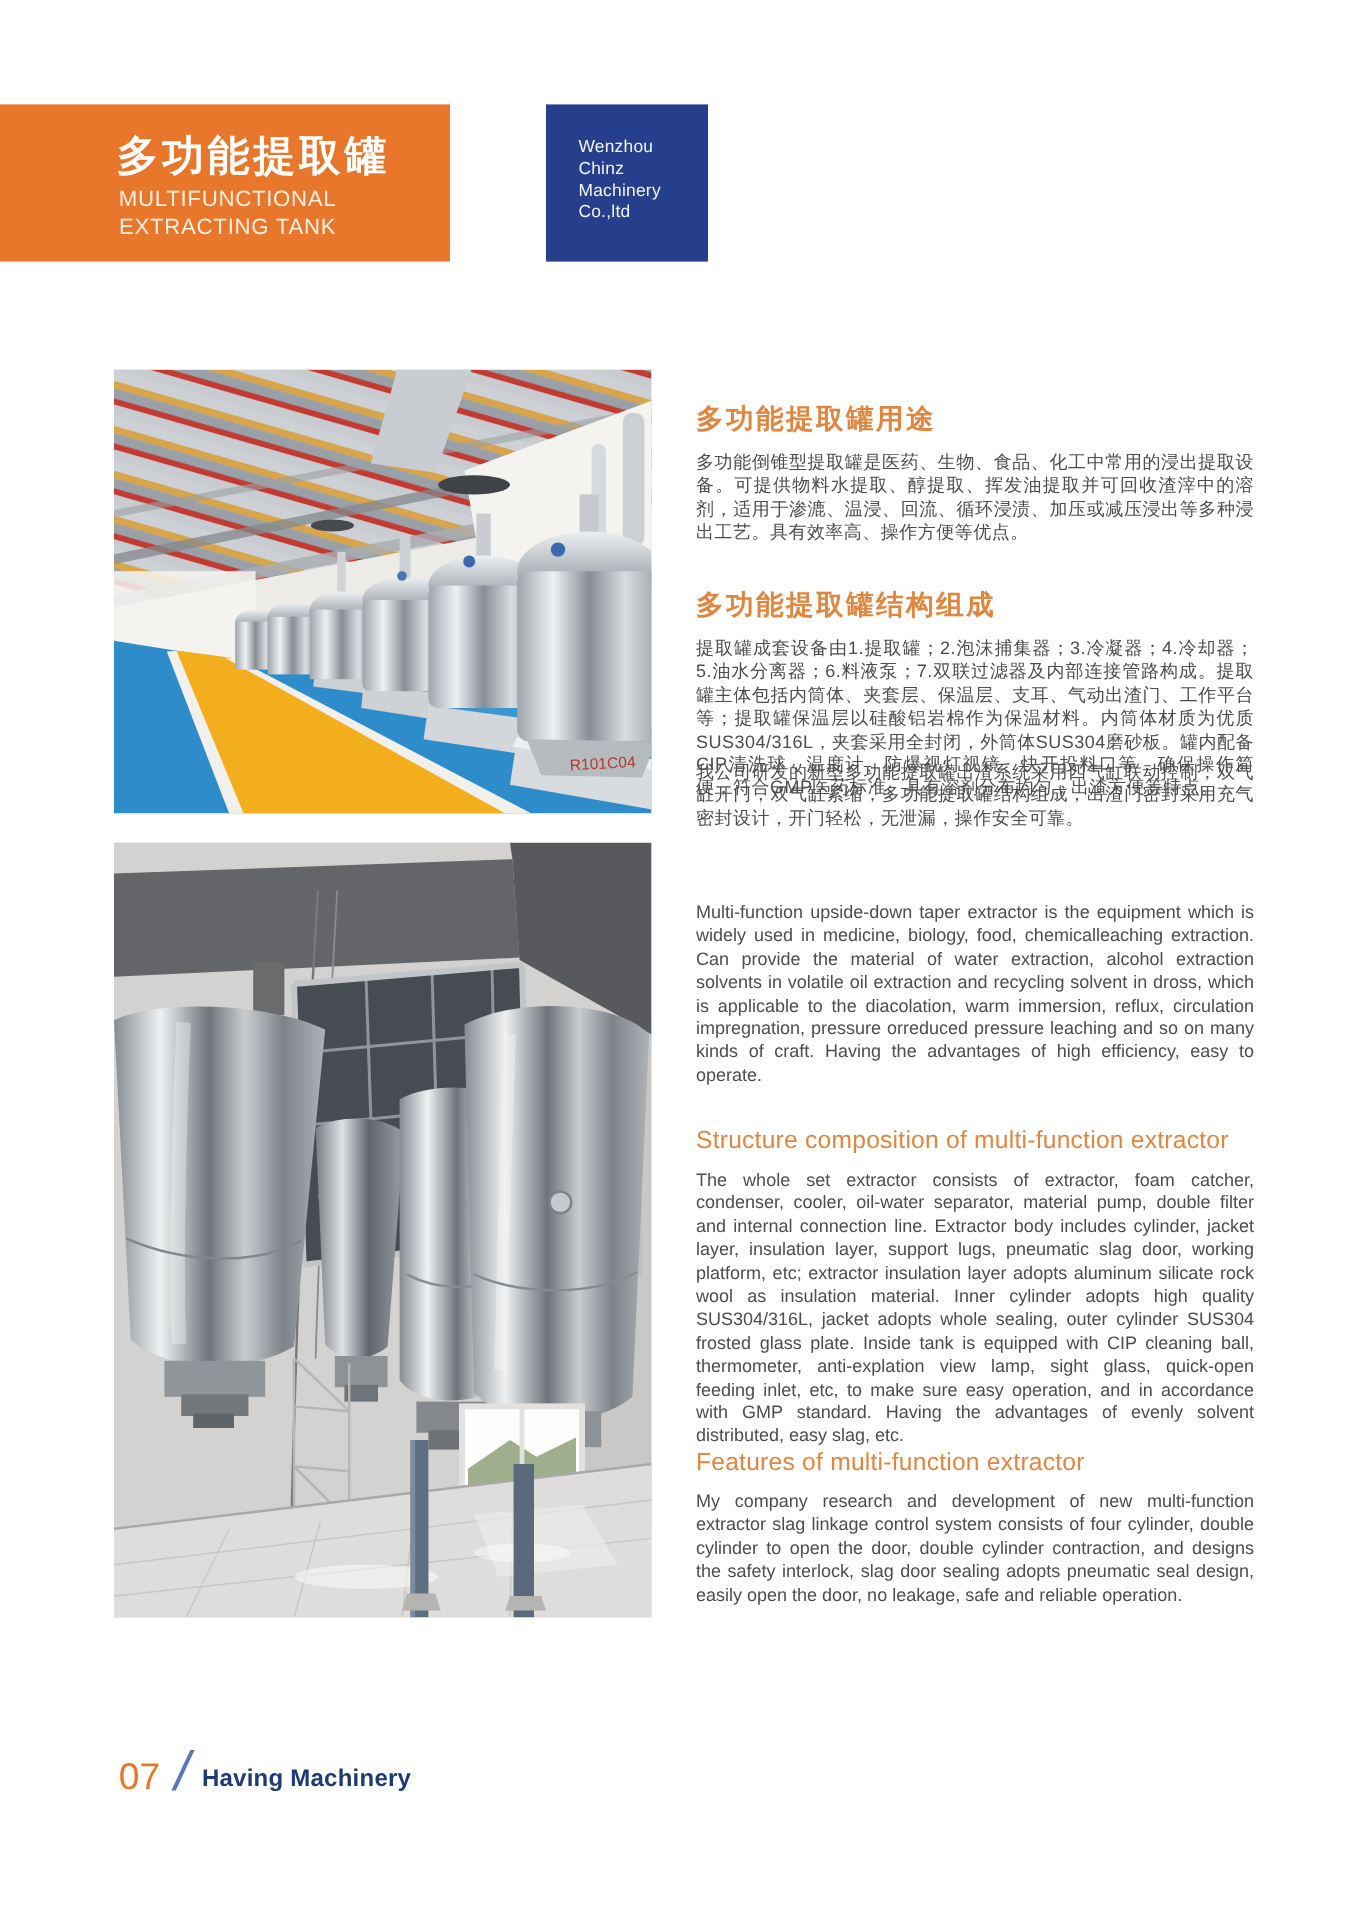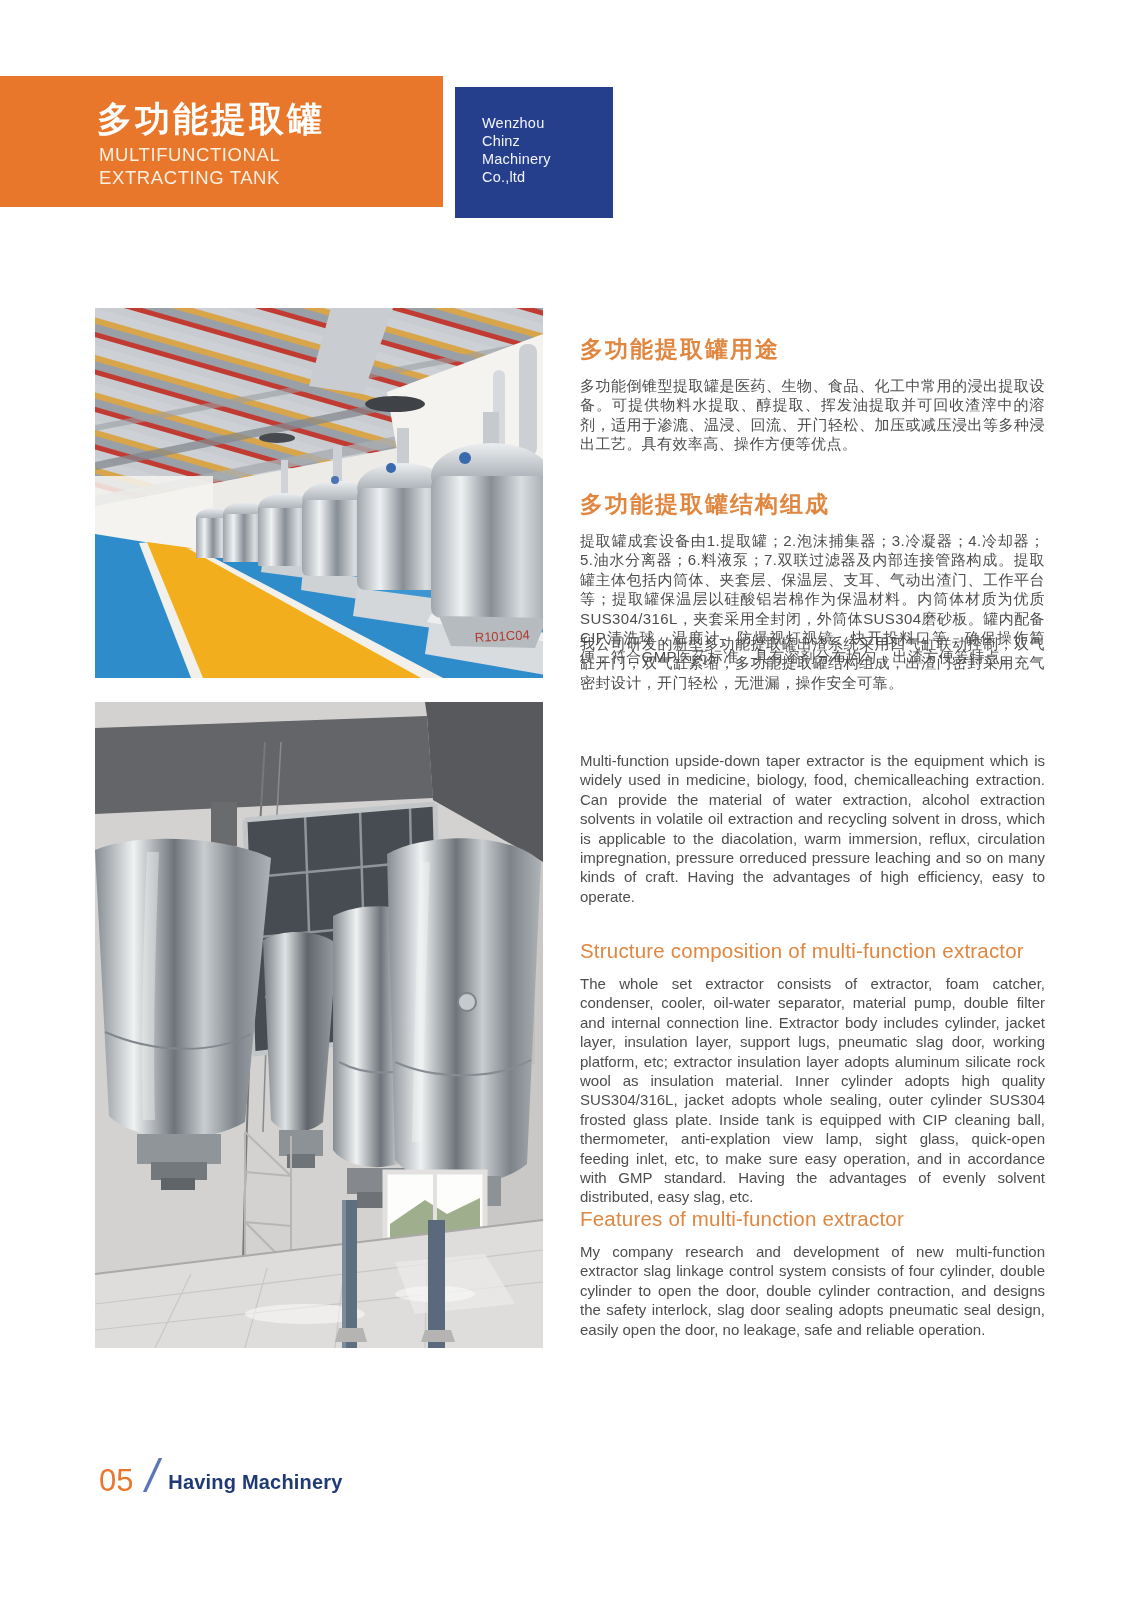--- a/index.html
+++ b/index.html
@@ -1,26 +1,26 @@
 <!DOCTYPE html>
 <html><head>
 <meta charset="utf-8">
 <style>
   html,body{margin:0;padding:0;}
   body{
     width:1132px;height:1600px;position:relative;background:#ffffff;
     font-family:"Liberation Sans",sans-serif;overflow:hidden;
   }
   
-  .hdr-orange{position:absolute;left:0;top:76px;width:443px;height:131px;background:#E8772B;}
+  .hdr-orange{position:absolute;left:0;top:87px;width:375px;height:131px;background:#E8772B;text-align:center;}
   .hdr-orange .cn{position:absolute;left:97px;top:20px;font-size:35px;font-weight:bold;
     color:#ffffff;letter-spacing:3px;white-space:nowrap;}
   .hdr-orange .en{position:absolute;left:99px;top:67px;font-size:18.5px;line-height:23px;
     color:#FBEFE2;letter-spacing:0.6px;white-space:pre-line;}
-  .hdr-blue{position:absolute;left:455px;top:87px;width:158px;height:131px;background:#263F8C;}
+  .hdr-blue{position:absolute;left:455px;top:87px;width:135px;height:131px;background:#263F8C;}
   .hdr-blue .co{position:absolute;left:27px;top:27px;font-size:14.5px;line-height:18px;
     color:#F2F4F9;white-space:pre-line;letter-spacing:0.2px;}
   
   .photo{position:absolute;left:95px;overflow:hidden;background:#e8e7e4;}
   #photo1{top:308px;width:448px;height:370px;}
   #photo2{top:702px;width:448px;height:646px;}
   
   .sec{position:absolute;left:580px;width:465px;}
   .sec h2{margin:0 0 11px 0;color:#E0863F;}
   .sec h2.zh{font-size:23px;font-weight:bold;letter-spacing:2px;margin-top:33px;}
@@ -203,21 +203,21 @@
     <rect x="247" y="498" width="15" height="148" fill="#5e6f81"></rect>
     <rect x="247" y="498" width="4" height="148" fill="#8fa0b0" opacity="0.6"></rect>
     <rect x="333" y="518" width="17" height="128" fill="#5a6a7c"></rect>
     <polygon points="240,640 272,640 268,626 244,626" fill="#b5b4b2"></polygon>
     <polygon points="326,640 360,640 356,628 330,628" fill="#b5b4b2"></polygon>
   </svg>
 </div>
 
 <section class="sec" id="s1">
   <h2 class="zh">多功能提取罐用途</h2>
-  <p class="zh">多功能倒锥型提取罐是医药、生物、食品、化工中常用的浸出提取设备。可提供物料水提取、醇提取、挥发油提取并可回收渣滓中的溶剂，适用于渗漉、温浸、回流、开门轻松、加压或减压浸出等多种浸出工艺。具有效率高、操作方便等优点。</p>
+  <p class="zh">多功能倒锥型提取罐是医药、生物、食品、化工中常用的浸出提取设备。可提供物料水提取、醇提取、挥发油提取并可回收渣滓中的溶剂，适用于渗漉、温浸、回流、循环浸渍、加压或减压浸出等多种浸出工艺。具有效率高、操作方便等优点。</p>
 </section>
 
 <section class="sec" id="s2">
   <h2 class="zh">多功能提取罐结构组成</h2>
   <p class="zh">提取罐成套设备由1.提取罐；2.泡沫捕集器；3.冷凝器；4.冷却器；5.油水分离器；6.料液泵；7.双联过滤器及内部连接管路构成。提取罐主体包括内筒体、夹套层、保温层、支耳、气动出渣门、工作平台等；提取罐保温层以硅酸铝岩棉作为保温材料。内筒体材质为优质SUS304/316L，夹套采用全封闭，外筒体SUS304磨砂板。罐内配备CIP清洗球，温度计、防爆视灯视镜、快开投料口等，确保操作简便，符合GMP医药标准。具有溶剂分布均匀，出渣方便等特点。</p>
 </section>
 
 <section class="sec" id="s3">
   <p class="zh">我公司研发的新型多功能提取罐出渣系统采用四气缸联动控制，双气缸开门，双气缸紧缩，多功能提取罐结构组成，出渣门密封采用充气密封设计，开门轻松，无泄漏，操作安全可靠。</p>
 </section>
@@ -230,16 +230,16 @@
   <h2 class="en">Structure composition of multi-function extractor</h2>
   <p class="en">The whole set extractor consists of extractor, foam catcher, condenser, cooler, oil-water separator, material pump, double filter and internal connection line. Extractor body includes cylinder, jacket layer, insulation layer, support lugs, pneumatic slag door, working platform, etc; extractor insulation layer adopts aluminum silicate rock wool as insulation material. Inner cylinder adopts high quality SUS304/316L, jacket adopts whole sealing, outer cylinder SUS304 frosted glass plate. Inside tank is equipped with CIP cleaning ball, thermometer, anti-explation view lamp, sight glass, quick-open feeding inlet, etc, to make sure easy operation, and in accordance with GMP standard. Having the advantages of evenly solvent distributed, easy slag, etc.</p>
 </section>
 
 <section class="sec" id="s6">
   <h2 class="en">Features of multi-function extractor</h2>
   <p class="en">My company research and development of new  multi-function extractor slag linkage control system consists of four cylinder, double cylinder to open the door, double cylinder contraction, and designs the safety interlock, slag door sealing adopts pneumatic seal design, easily open the door, no leakage, safe and reliable operation.</p>
 </section>
 
 <div class="footer">
-  <span class="page-num">05</span>
+  <span class="page-num">07</span>
   <span class="slash">/</span>
   <span class="brand">Having Machinery</span>
 </div>
 
 </body></html>

